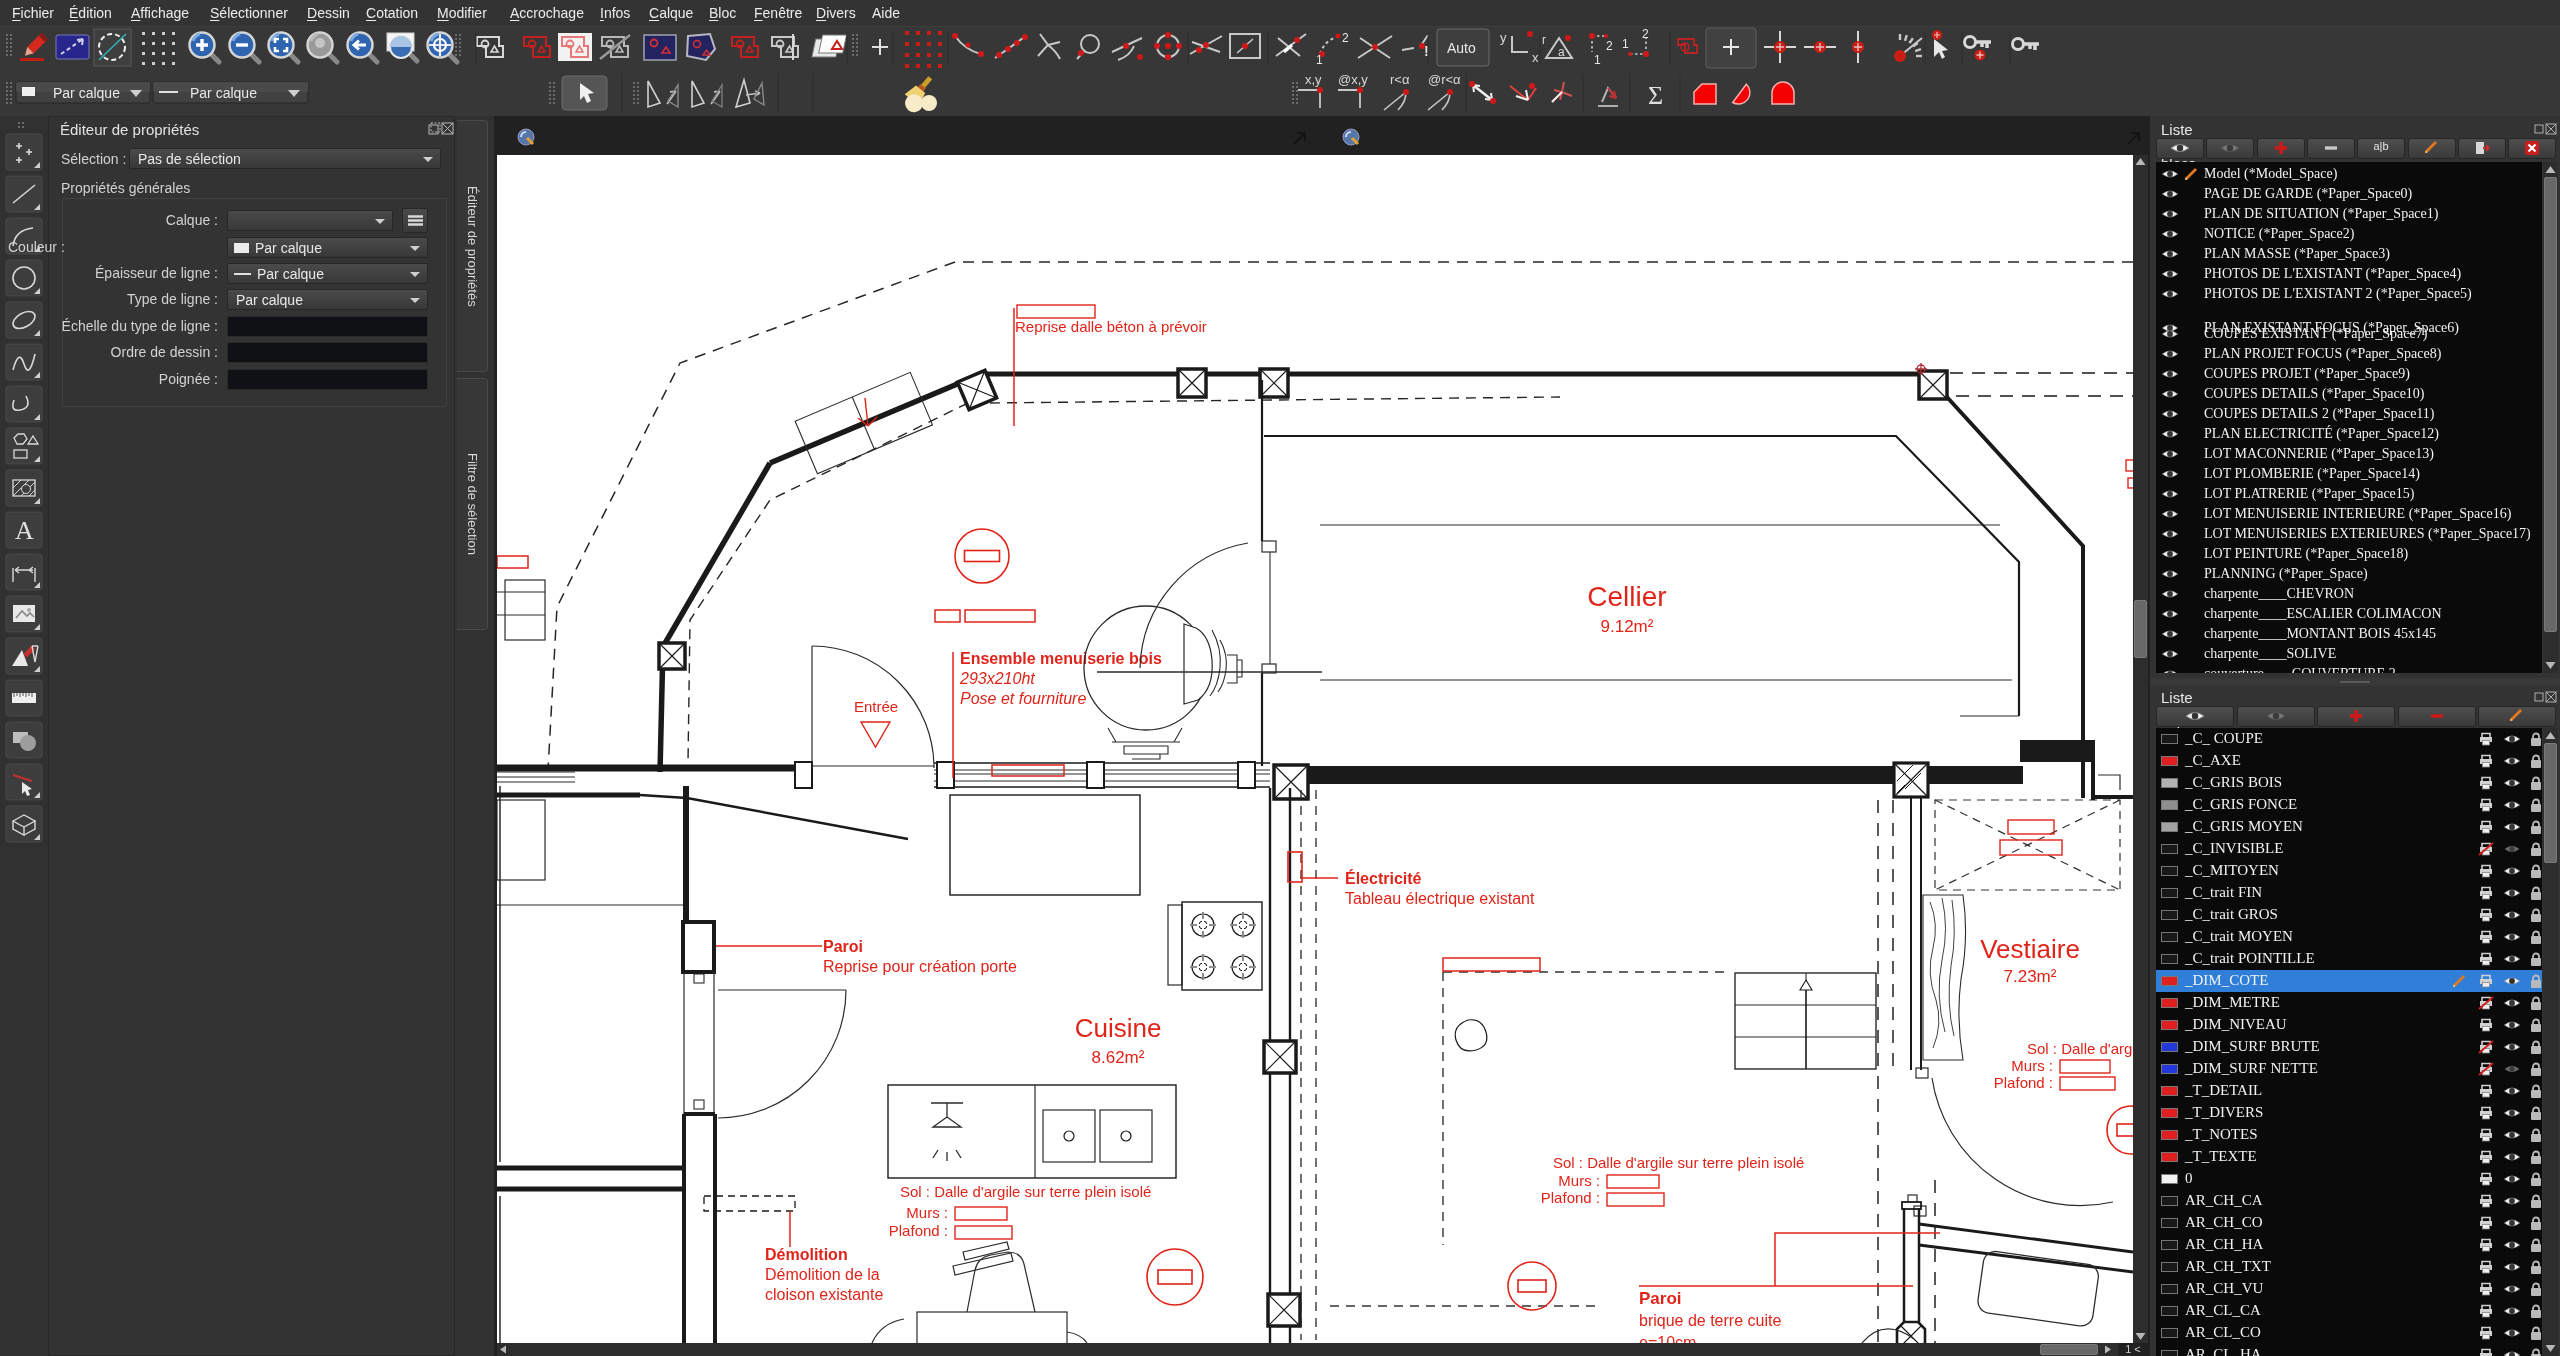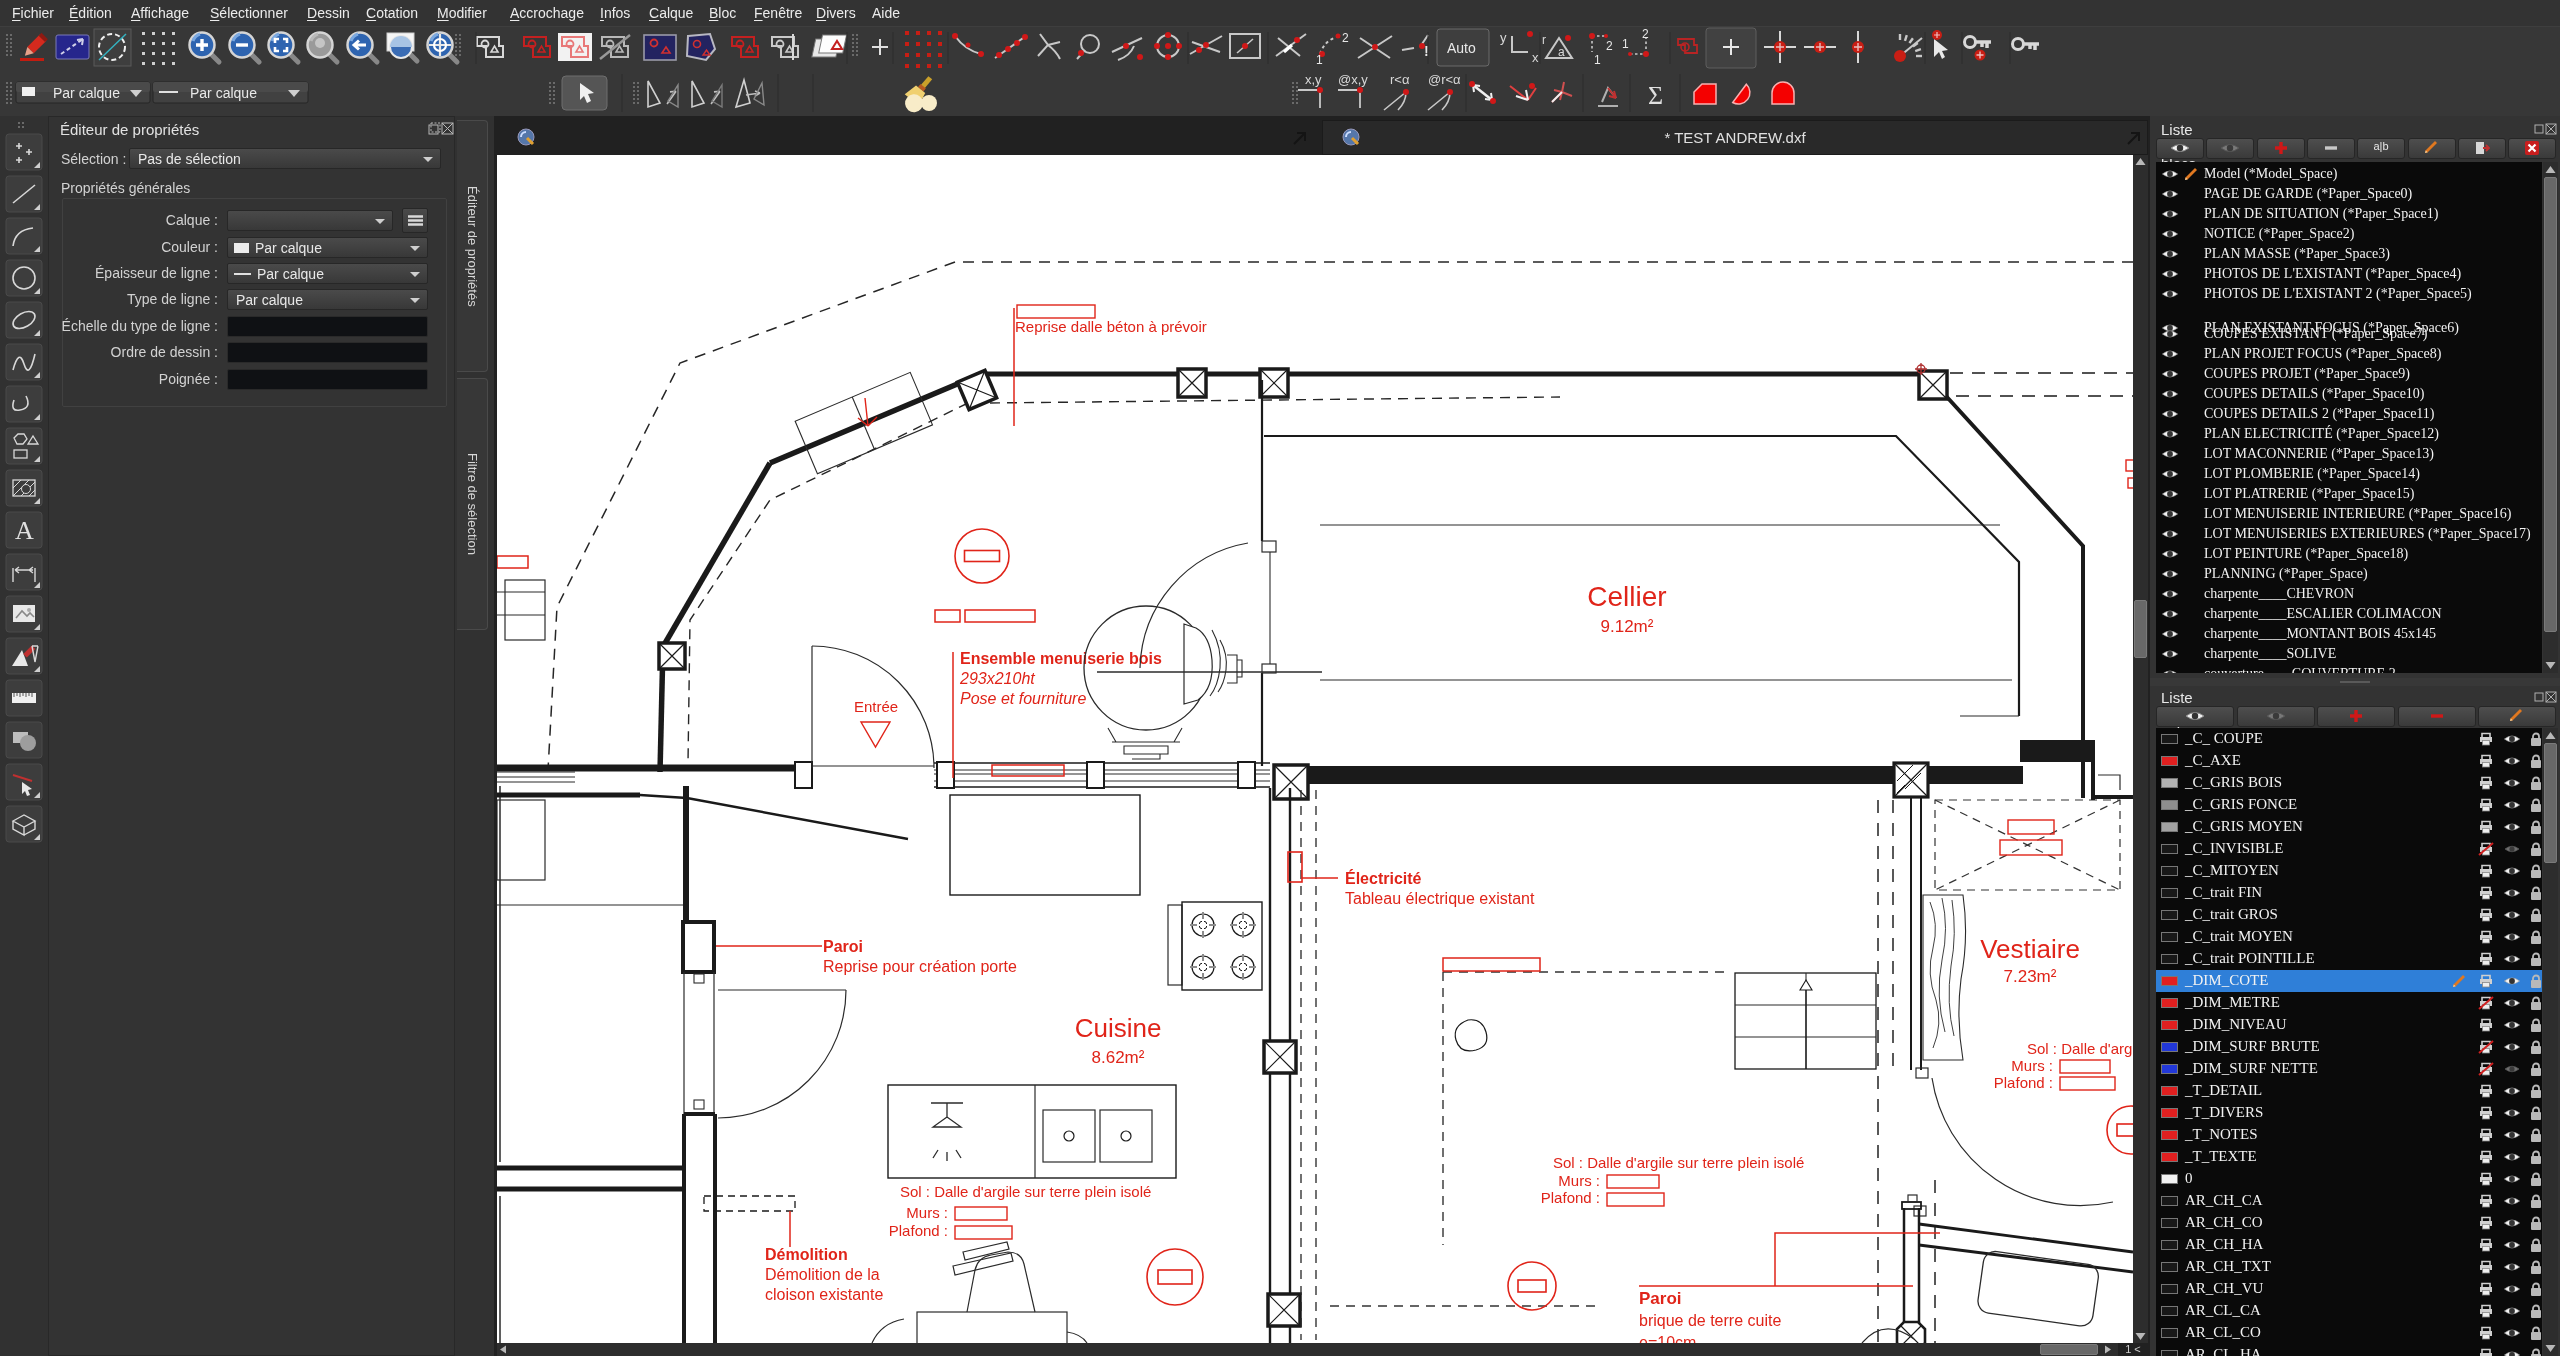--- a/index.html
+++ b/index.html
@@ -588,21 +588,21 @@
     <div class="abs plabel" style="left:61px;top:180px">Propriétés générales</div>
     <div class="abs" style="left:62px;top:198px;width:385px;height:209px;border:1px solid #414141;border-radius:2px"></div>
     <div class="abs plabel" style="left:0;top:212px;width:218px;text-align:right">Calque :</div>
     <div class="combo" style="left:227px;top:210px;width:166px;height:21px">
       <span class="arr"></span>
     </div>
     <div class="combo" style="left:402px;top:208px;width:26px;height:25px"></div>
     <svg class="abs" style="left:408px;top:215px" width="16" height="12">
       <path d="M0,1.5 h15 M0,5.5 h15 M0,9.5 h15" stroke="#d8d8d8" stroke-width="2.4"></path>
     </svg>
-    <div class="abs plabel" style="left:0;top:239px;width:218px;text-align:right">Couleur :</div>
+    <div class="abs plabel" style="left:8px;top:239px;width:218px;text-align:left">Couleur :</div>
     <div class="combo" style="left:227px;top:237px;width:201px;height:21px">
       <span style="position:absolute;left:6px;top:5px;width:15px;height:10px;background:#ececec"></span>
       <span style="position:absolute;left:27px;top:2px">Par calque</span>
       <span class="arr"></span>
     </div>
     <div class="abs plabel" style="left:0;top:265px;width:218px;text-align:right">Épaisseur de ligne :</div>
     <div class="combo" style="left:227px;top:263px;width:201px;height:21px">
       <span style="position:absolute;left:6px;top:9px;width:17px;height:2px;background:#e0e0e0"></span>
       <span style="position:absolute;left:29px;top:2px">Par calque</span>
       <span class="arr"></span>
@@ -876,23 +876,20 @@
         <path d="M1915,369 h12 M1921,363 v12"></path>
       </g>
       <rect x="917" y="1312" width="150" height="35" fill="none" stroke="#2b2b2b" stroke-width="1.2"></rect>
       <g stroke="#2b2b2b" fill="none" stroke-width="1.2">
         <path d="M967,1312 l8,-42 q3,-13 16,-15 l17,-3 q13,0 16,12 l11,48"></path>
         <path d="M953,1266 l58,-13 2,8 -58,14 Z M963,1252 l44,-10 2,7 -44,11 Z"></path>
         <path d="M872,1343 q9,-20 32,-24 M1067,1332 q14,2 20,11"></path>
       </g>
       <path d="M1862,1343 q22,-26 52,-4" fill="none" stroke="#2b2b2b" stroke-width="1.2"></path>
 </svg>
-<div class="vtitle abs" style="left:1322px;width:826px">
-      <div class="tt">* TEST ANDREW.dxf</div>
-    </div>
 <svg class="abs" style="left:517px;top:128px" width="20" height="20">
       <circle cx="9" cy="9" r="8" fill="#5577aa" stroke="#99b"></circle>
       <path d="M4,9 a5,5 0 0 1 5,-5" stroke="#cdf" stroke-width="2" fill="none"></path>
       <line x1="10" y1="10" x2="16" y2="16" stroke="#e0a030" stroke-width="3"></line>
     </svg>
 <svg class="abs" style="left:1342px;top:128px" width="20" height="20">
       <circle cx="9" cy="9" r="8" fill="#5577aa" stroke="#99b"></circle>
       <path d="M4,9 a5,5 0 0 1 5,-5" stroke="#cdf" stroke-width="2" fill="none"></path>
       <line x1="10" y1="10" x2="16" y2="16" stroke="#e0a030" stroke-width="3"></line>
     </svg>

